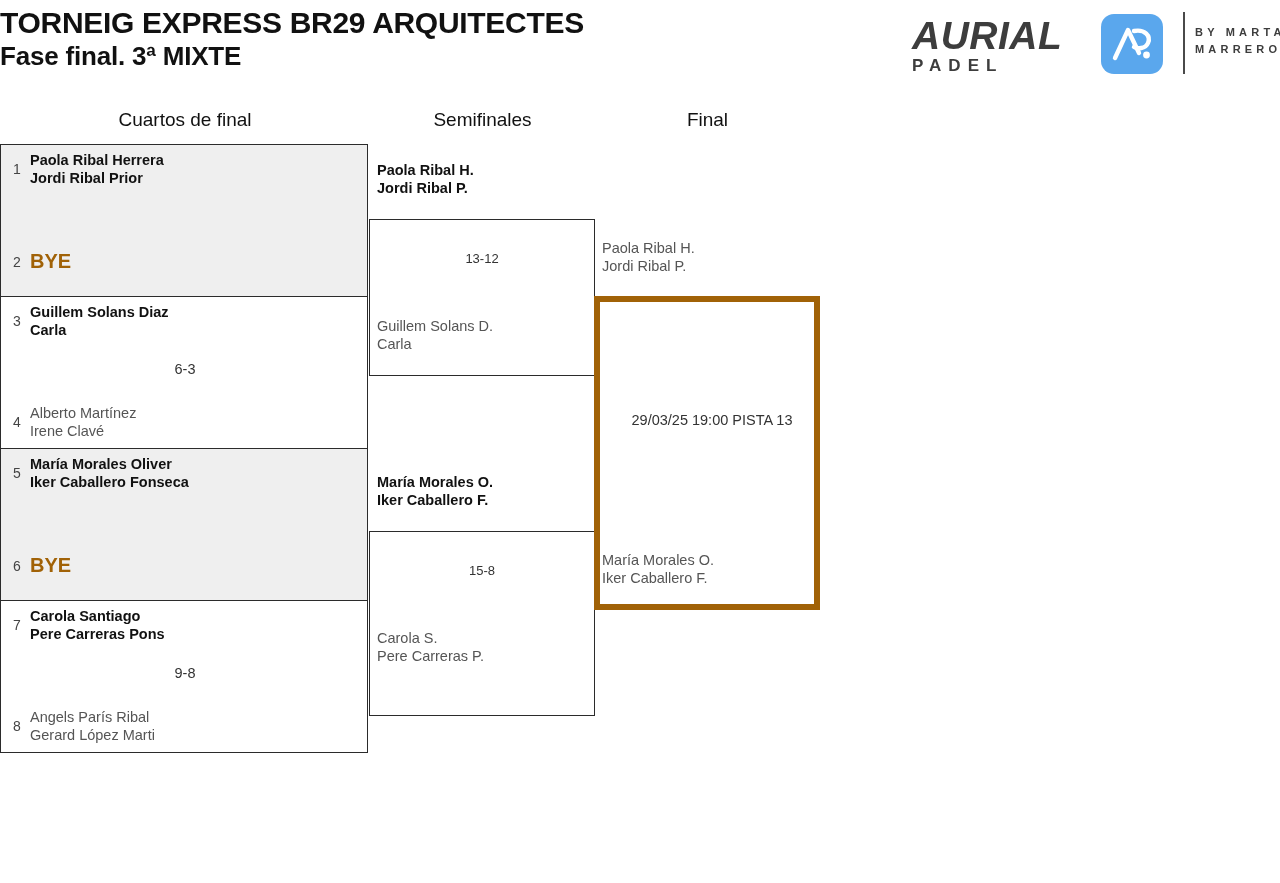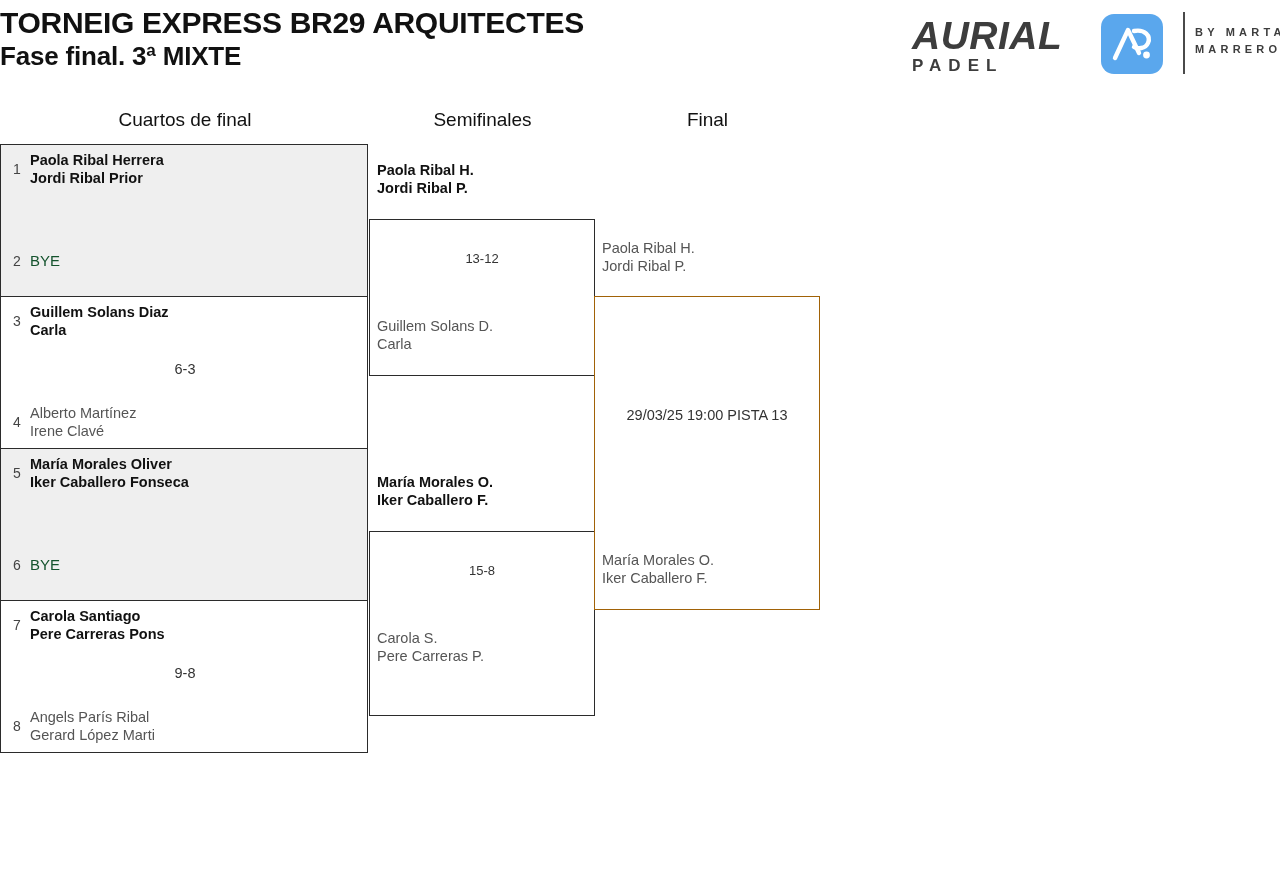--- a/index.html
+++ b/index.html
@@ -171,24 +171,24 @@
   }
   .winner .pname {
     font-weight: bold;
     color: #111111;
   }
   .loser .pname {
     font-weight: normal;
     color: #555555;
   }
   .bye-text {
-    font-size: 15px;
+    font-size: 20px;
     line-height: 18px;
-    color: #14532d;
-    font-weight: normal;
+    color: #a16207;
+    font-weight: bold;
   }
   .qf-score {
     position: absolute;
     left: 0; width: 368px;
     top: 63px;
     text-align: center;
     font-size: 14.5px;
     line-height: 18px;
     color: #333333;
   }
@@ -226,21 +226,21 @@
   #sf2-top    { top: 473px; }
   #sf2-bottom { top: 629px; }
 
   
   #final-box {
     position: absolute;
     left: 594px;
     top: 296px;
     width: 226px;
     height: 314px;
-    border: 1px solid #a16207;
+    border: 6px solid #a16207;
     box-sizing: border-box;
     background: transparent;
   }
   #final-info {
     position: absolute;
     left: 0; width: 224px;
     top: 109px;
     text-align: center;
     font-size: 14.5px;
     line-height: 18px;

